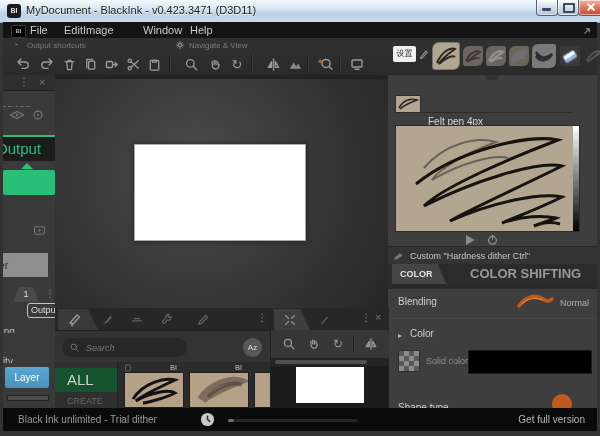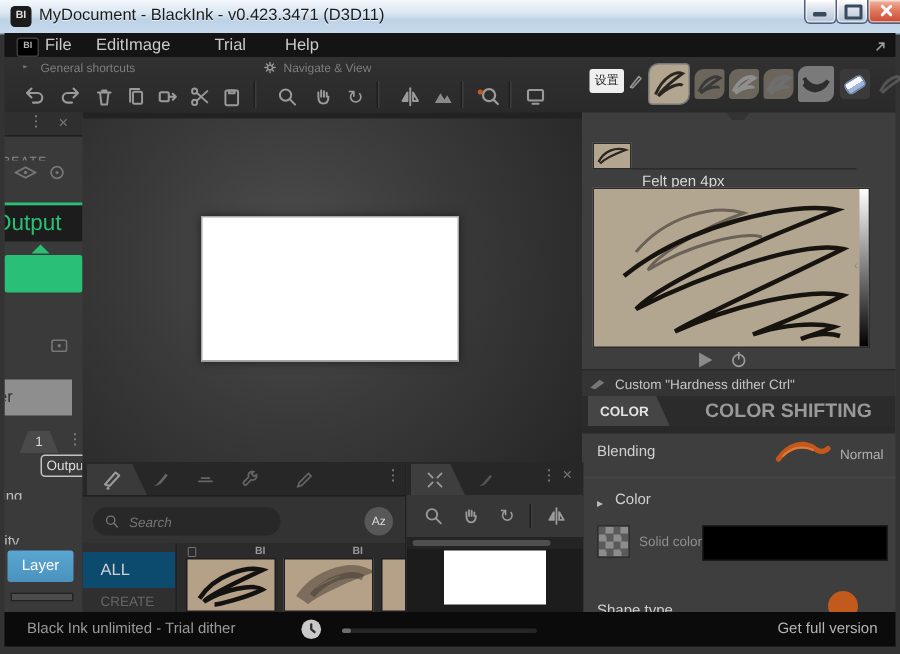--- a/index.html
+++ b/index.html
@@ -72,21 +72,21 @@
   .checker{width:20px;height:20px;background:conic-gradient(#8d8d8d 25%,#5a5a5a 0 50%,#8d8d8d 0 75%,#5a5a5a 0);background-size:10px 10px;border:1px solid #2e2e2e;}
   .orangedot{background:#c35a1d;border-radius:50%;}
   .caret{color:#bbb;font-size:8px;}
   
   .blib{left:55px;top:308px;width:215px;height:100px;background:#333;overflow:hidden;}
   .bl-tabs{left:0;top:0;width:215px;height:22px;background:#272727;border-bottom:1px solid #1f1f1f;}
   .bl-tab-active{background:#3a3a3a;clip-path:polygon(0 0,calc(100% - 10px) 0,100% 100%,0 100%);}
   .searchpill{background:#282828;border-radius:10px;display:flex;align-items:center;}
   .searchpill input{background:transparent;border:none;outline:none;color:#9a9a9a;font-size:9px;font-style:italic;width:90px;font-family:"Liberation Sans",sans-serif;}
   .azbtn{background:#585858;border-radius:50%;color:#ddd;font-size:8px;text-align:center;line-height:19px;}
-  .cat-all{background:#0c4a6e;color:#d0d0d0;font-size:11px;line-height:24px;padding-left:12px;}
+  .cat-all{background:#14532d;color:#d0d0d0;font-size:15px;line-height:24px;padding-left:12px;}
   .cat-def{color:#666;font-size:9px;padding-left:12px;}
   .thumb{background:#b5a088;border:1px solid #1e1e1e;overflow:hidden;}
   .bi-badge{color:#999;font-size:7px;font-weight:bold;}
   
   .navp{left:270px;top:308px;width:118px;height:100px;background:#373737;overflow:hidden;border-left:1px solid #222;}
   .scrollstrip{background:#242424;}
   .scrollhandle{background:#4f4f4f;border-radius:2px;}
   .navpreview{background:#1c1c1c;}
   .navwhite{background:#fff;}
   
@@ -117,32 +117,32 @@
         <span class="glyph-x1"></span>
         <span class="glyph-x2"></span>
       </div>
   </div>
 
   <div class="abs menubar">
     <div class="abs menubadge">BI</div>
     <span class="abs menu-item" style="left:27px;">File</span>
     <span class="abs menu-item" style="left:61px;">Edit</span>
     <span class="abs menu-item" style="left:80px;">Image</span>
-    <span class="abs menu-item" style="left:140px;">Trial</span>
+    <span class="abs menu-item" style="left:140px;">Window</span>
     <span class="abs menu-item" style="left:187px;">Help</span>
     <svg class="abs ic" style="left:578px;top:3px;" width="12" height="12" viewBox="0 0 16 16">
         <path d="M5 11 L11 5 M11 5 h-4 M11 5 v4"></path>
       </svg>
   </div>
 
   <div class="abs toolbar">
     <svg class="abs ic" style="left:10px;top:4px;" width="8" height="8" viewBox="0 0 16 16">
         <path d="M5 14 V3 l6 2 -6 2" fill="#7d7d7d" stroke="none"></path>
       </svg>
-    <span class="abs tb-label" style="left:24px;">General shortcuts</span>
+    <span class="abs tb-label" style="left:24px;">Output shortcuts</span>
     <div class="abs tbtn" style="left:10px;">
         <svg class="ic" width="16" height="16" viewBox="0 0 16 16">
           <path d="M6 3 L3 6 L6 9 M3 6 h7 a3.2 3.2 0 0 1 0 6.4 h-3"></path>
         </svg>
       </div>
     <div class="abs tbtn" style="left:34px;">
         <svg class="ic" width="16" height="16" viewBox="0 0 16 16">
           <path d="M10 3 L13 6 L10 9 M13 6 H6 a3.2 3.2 0 0 0 0 6.4 h3"></path>
         </svg>
       </div>

